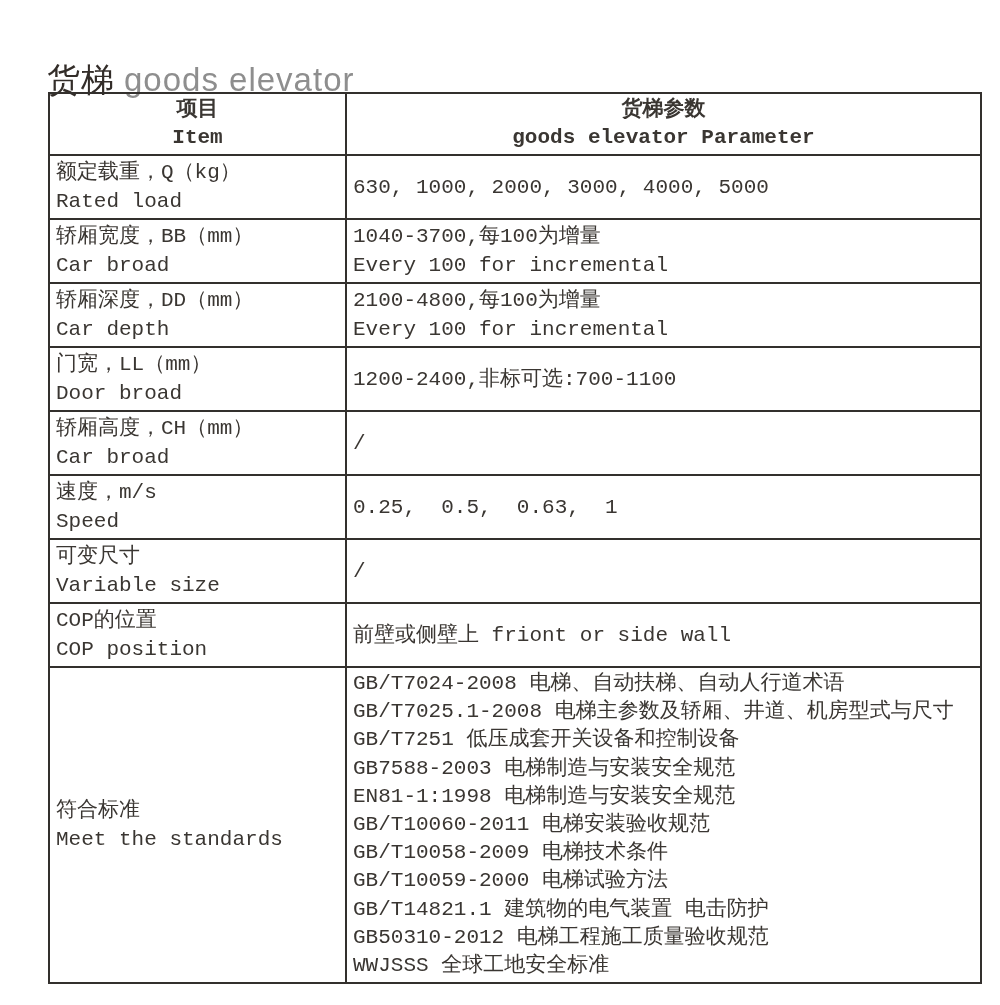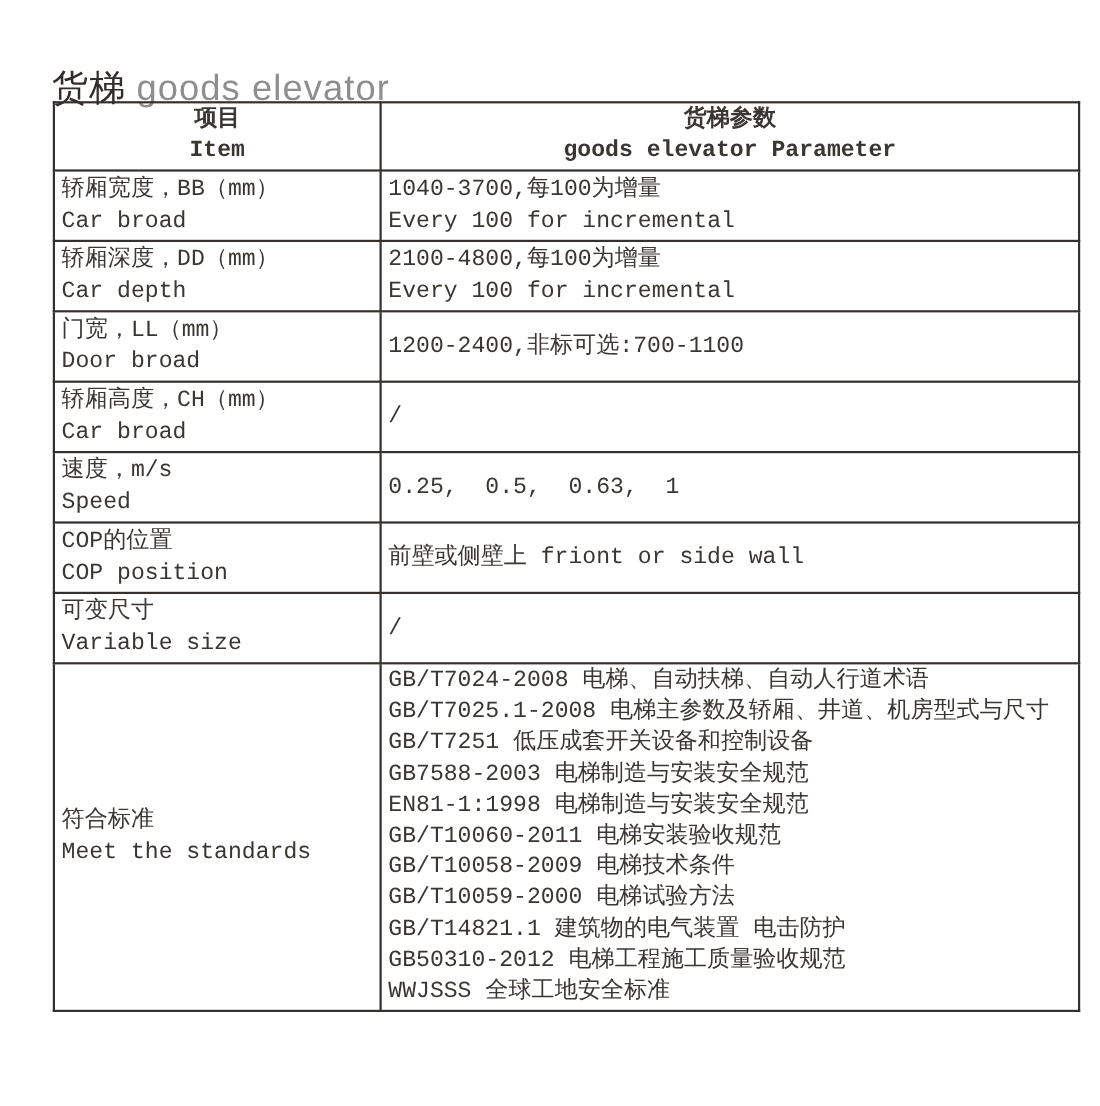--- a/index.html
+++ b/index.html
@@ -82,20 +82,29 @@
       </th>
       <th class="col-param">
         <div>货梯参数</div>
         <div>goods elevator Parameter</div>
       </th>
     </tr>
   </thead>
   <tbody>
     <tr class="data-row">
       <td class="item-cell">
+        <div>额定载重，Q（kg）</div>
+        <div>Rated load</div>
+      </td>
+      <td class="value-cell">
+        <div>630, 1000, 2000, 3000, 4000, 5000</div>
+      </td>
+    </tr>
+    <tr class="data-row">
+      <td class="item-cell">
         <div>轿厢宽度，BB（mm）</div>
         <div>Car broad</div>
       </td>
       <td class="value-cell">
         <div>1040-3700,每100为增量</div>
         <div>Every 100 for incremental</div>
       </td>
     </tr>
     <tr class="data-row">
       <td class="item-cell">
@@ -129,34 +138,34 @@
       <td class="item-cell">
         <div>速度，m/s</div>
         <div>Speed</div>
       </td>
       <td class="value-cell">
         <div>0.25,  0.5,  0.63,  1</div>
       </td>
     </tr>
     <tr class="data-row">
       <td class="item-cell">
+        <div>可变尺寸</div>
+        <div>Variable size</div>
+      </td>
+      <td class="value-cell">
+        <div>/</div>
+      </td>
+    </tr>
+    <tr class="data-row">
+      <td class="item-cell">
         <div>COP的位置</div>
         <div>COP position</div>
       </td>
       <td class="value-cell">
         <div>前壁或侧壁上 friont or side wall</div>
-      </td>
-    </tr>
-    <tr class="data-row">
-      <td class="item-cell">
-        <div>可变尺寸</div>
-        <div>Variable size</div>
-      </td>
-      <td class="value-cell">
-        <div>/</div>
       </td>
     </tr>
     <tr class="standards-row">
       <td class="item-cell">
         <div>符合标准</div>
         <div>Meet the standards</div>
       </td>
       <td class="value-cell standards-cell">
         <div>GB/T7024-2008 电梯、自动扶梯、自动人行道术语</div>
         <div>GB/T7025.1-2008 电梯主参数及轿厢、井道、机房型式与尺寸</div>

